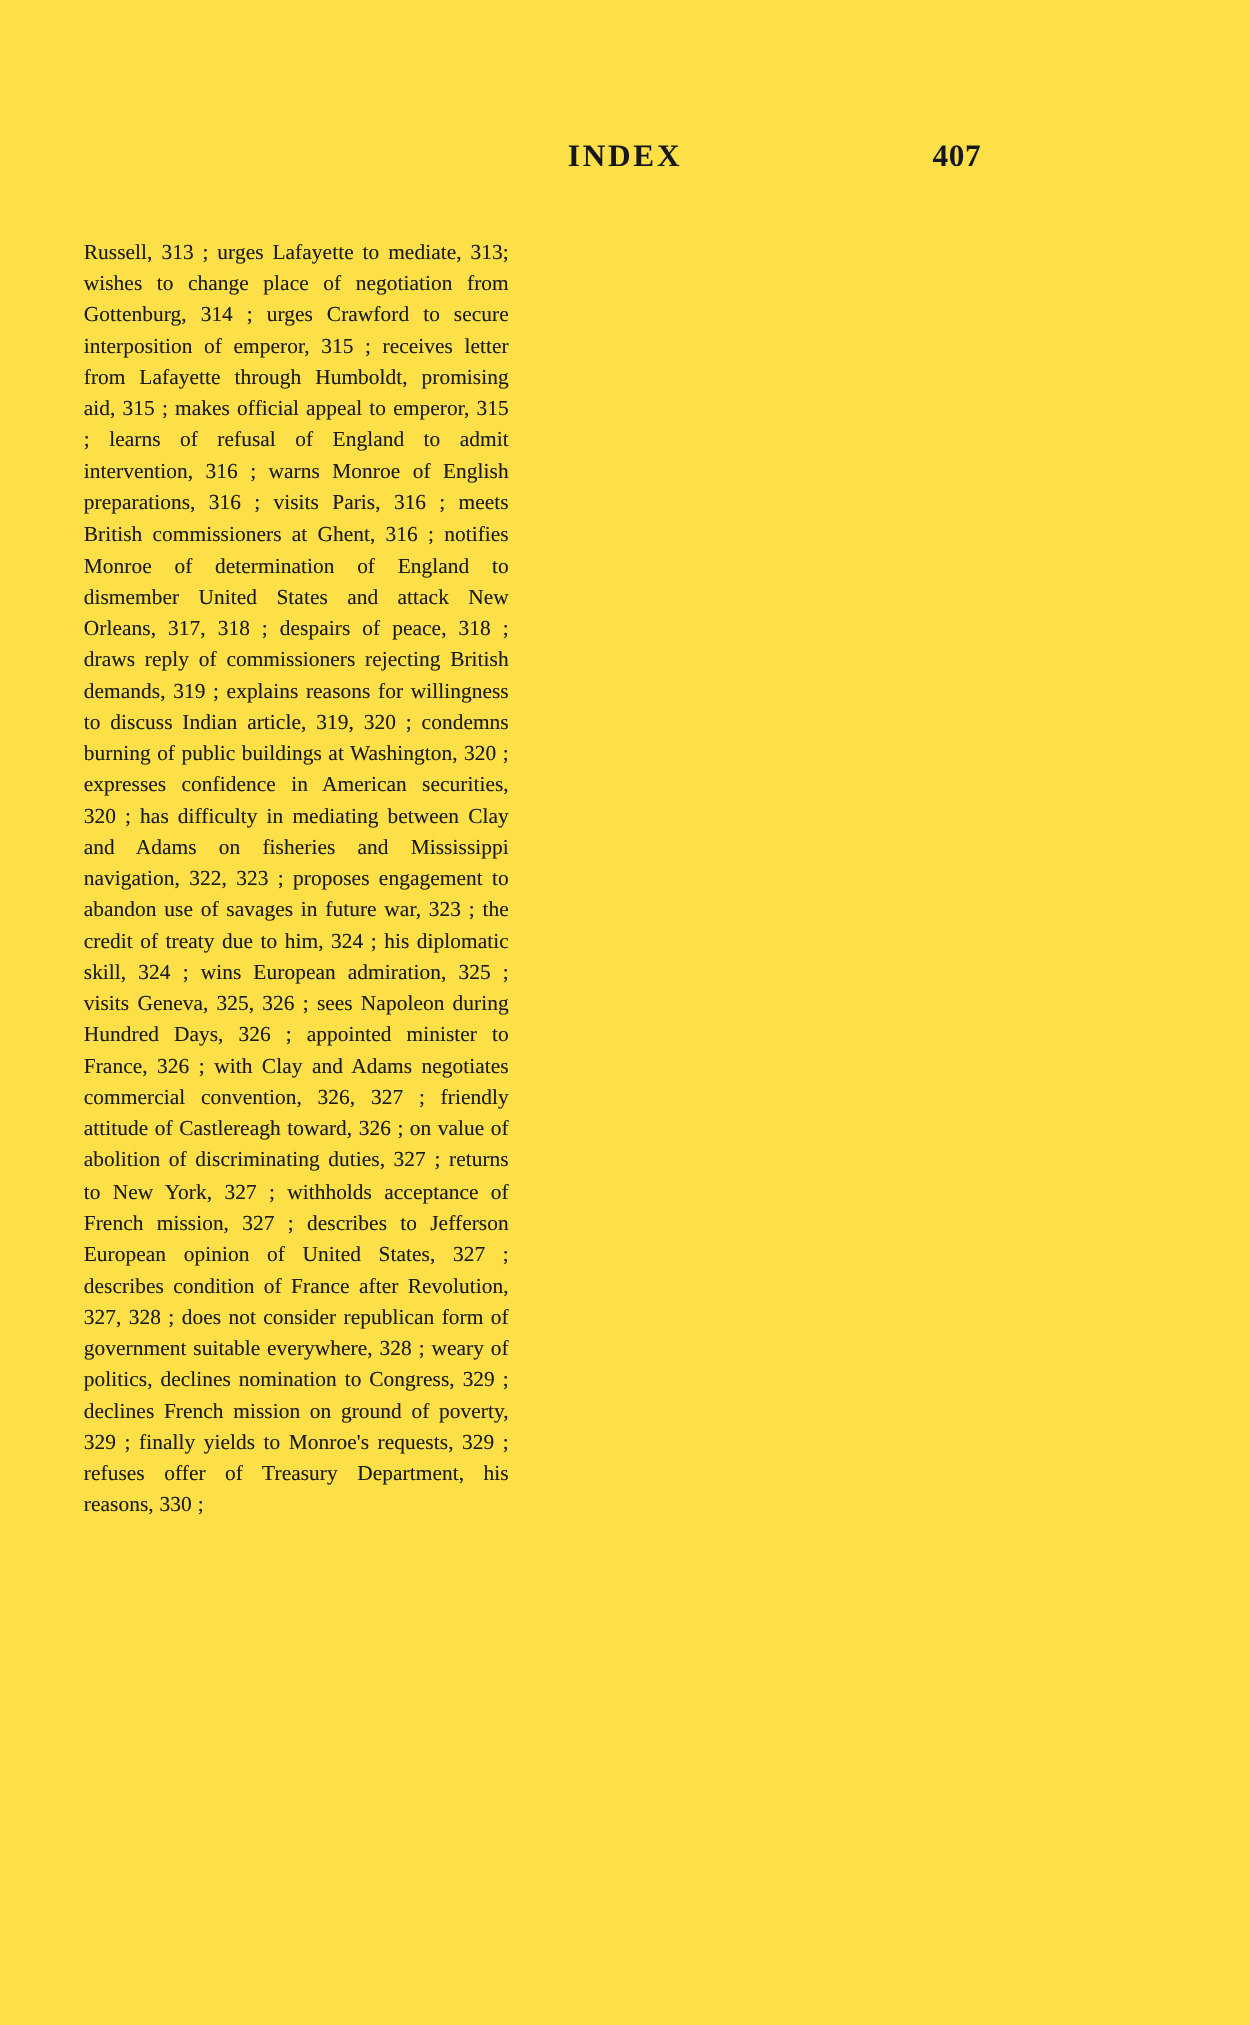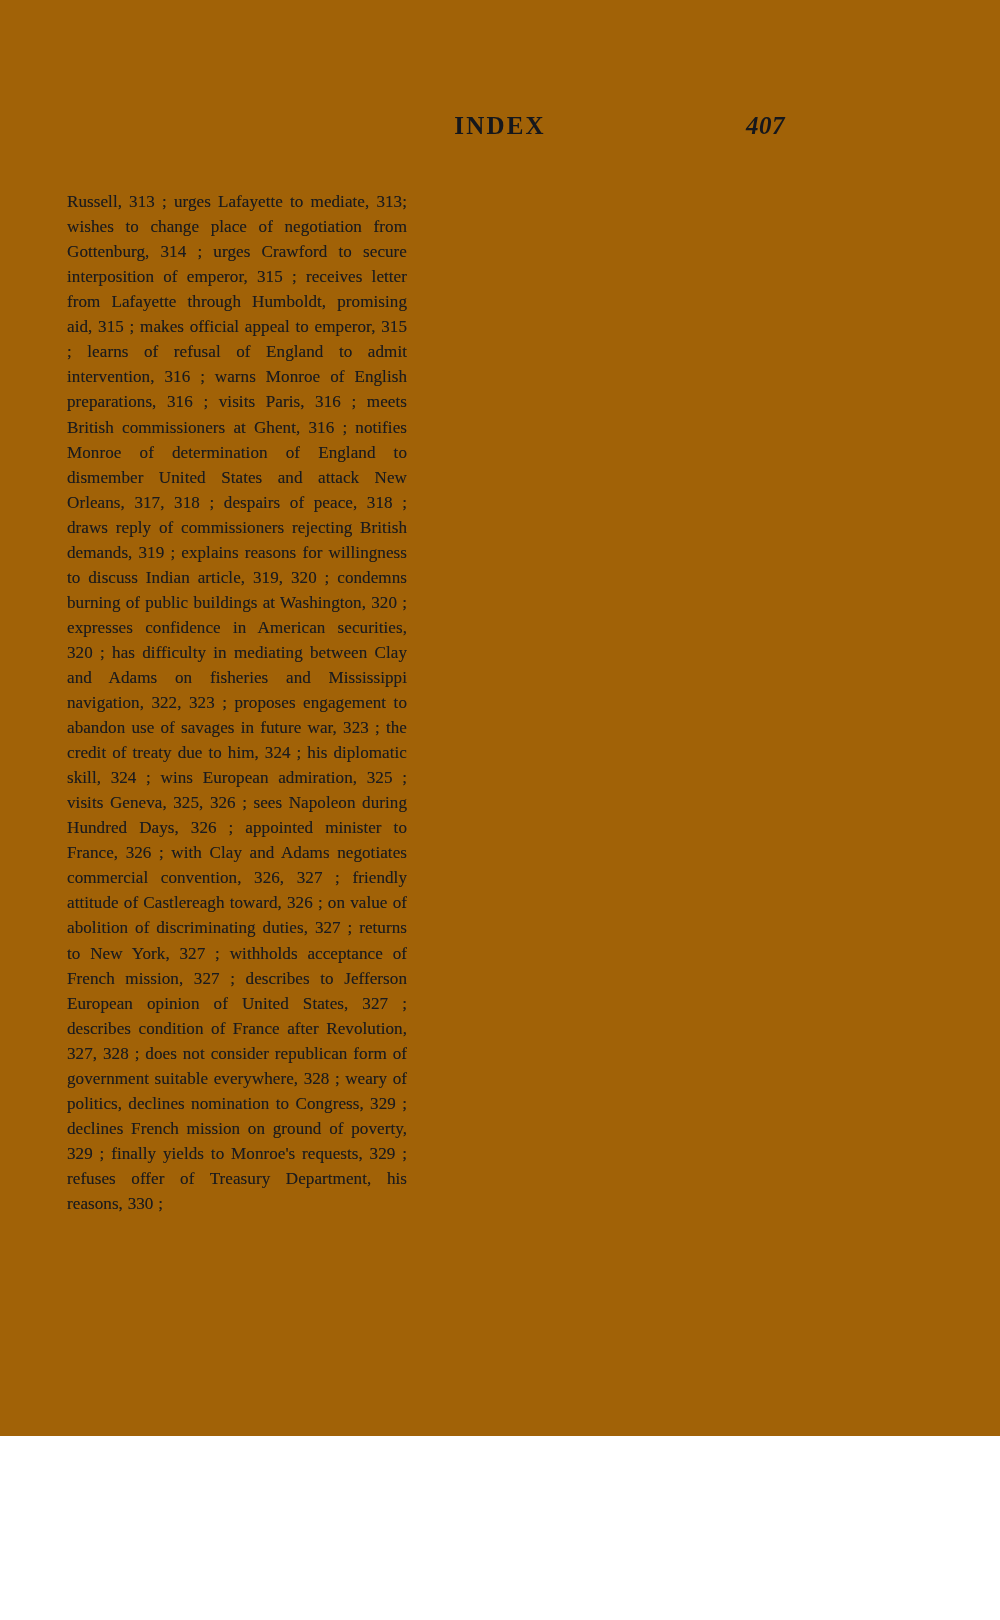--- a/index.html
+++ b/index.html
@@ -3,22 +3,22 @@
 <meta charset="utf-8">
 <style>
   html, body {
     margin: 0;
     padding: 0;
     background: #ffffff;
   }
   .page {
     position: relative;
     width: 1000px;
-    height: 1436px;
-    background: #a16207;
+    height: 1620px;
+    background: #fde047;
     font-family: "Liberation Serif", serif;
     color: #1a1a1a;
     overflow: hidden;
   }
   .header {
     position: absolute;
     top: 112px;
     left: 0;
     width: 1000px;
     height: 34px;
@@ -35,21 +35,20 @@
     color: #15171c;
   }
   .header-folio {
     position: absolute;
     right: 215px;
     top: 0;
     font-size: 25px;
     font-weight: 700;
     color: #15171c;
     letter-spacing: 0.5px;
-    font-style: italic;
   }
   .column {
     position: absolute;
     top: 172px;
     left: 67px;
     width: 340px;
   }
   .entry {
     font-size: 17.1px;
     line-height: 25.05px;

